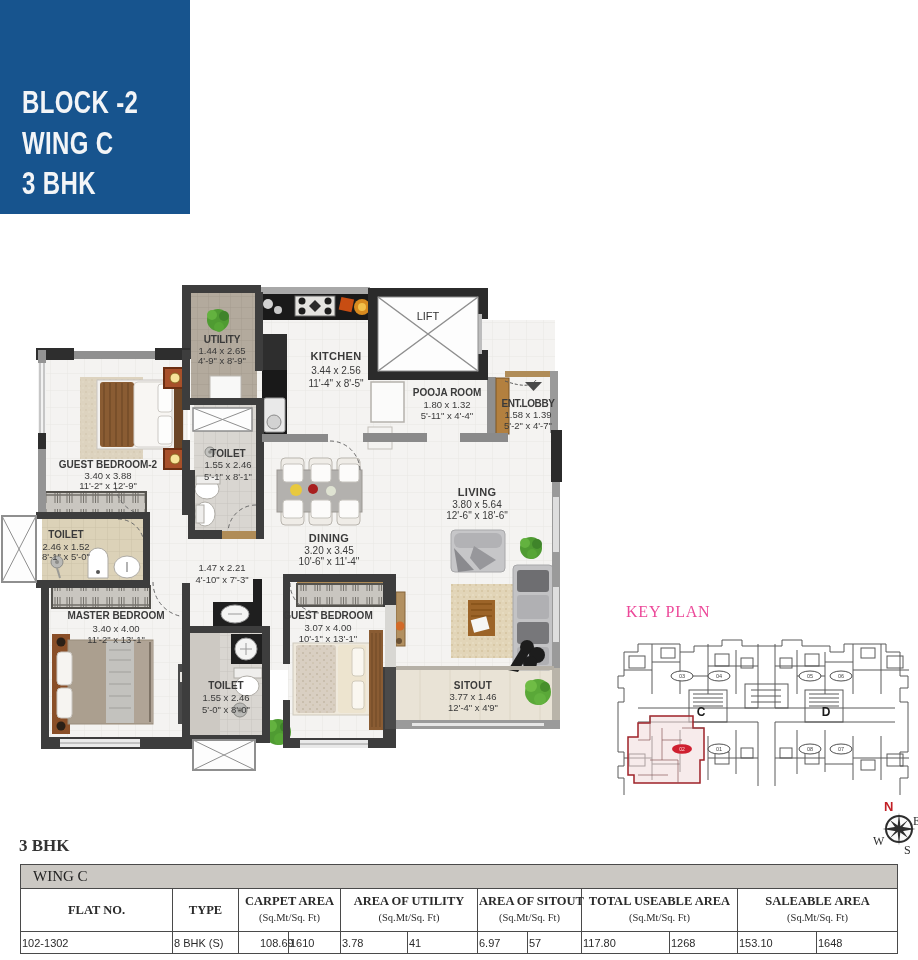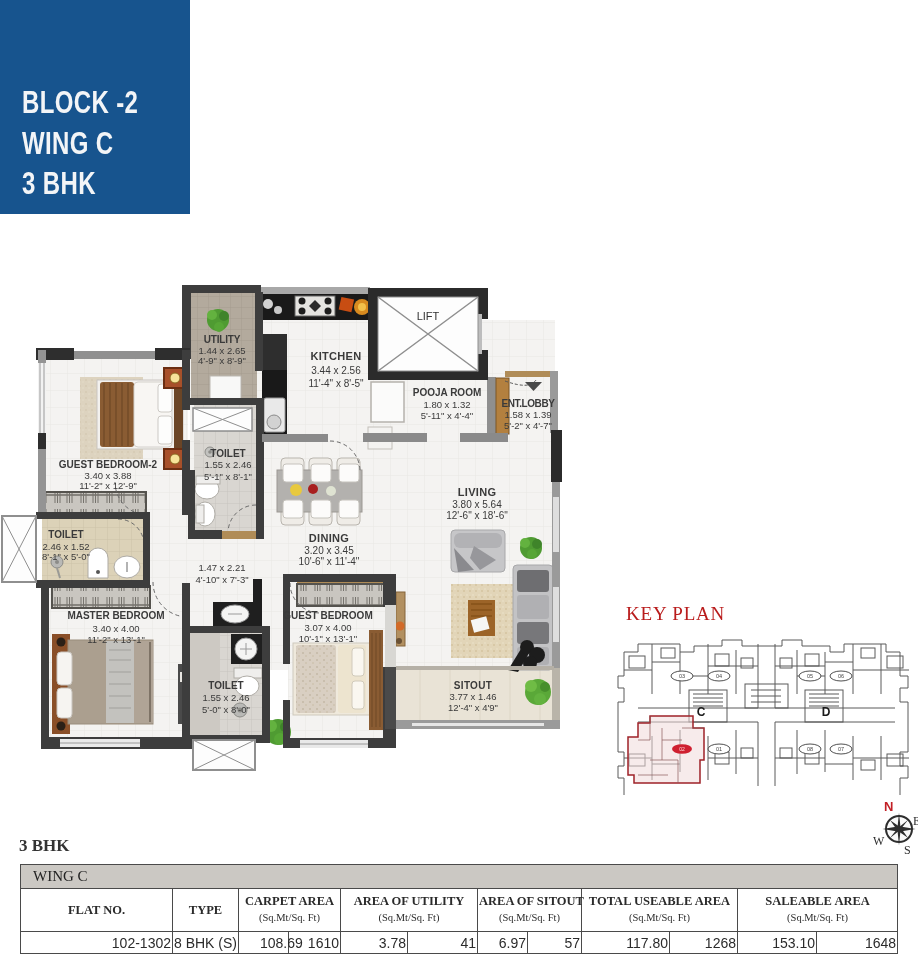--- a/index.html
+++ b/index.html
@@ -652,21 +652,21 @@
 </g>
 
 <g>
 <path d="M35 86h43v12h11v32h-4v23h-66v-8h-6v-38h10v-14h12z" fill="#f0dada" fill-opacity="0.55" stroke="#9e2228" stroke-width="1.5"></path>
 <path d="M35 86v24h-12M47 110v20M35 130h28v23M67 98h22M47 98v12h20M23 145h30" stroke="#8a5a5a" stroke-width="0.7" fill="none"></path>
 <ellipse cx="67" cy="119" rx="10" ry="4.8" fill="#cf2030"></ellipse>
 <text x="67" y="121" font-family="Liberation Sans,sans-serif" font-size="5" fill="#ffd9d9" text-anchor="middle">02</text>
 </g>
 </svg>
 
-<div class="abs" style="left:626px;top:603px;font-family:'Liberation Serif',serif;font-size:19px;color:#b91c1c;letter-spacing:0.8px;">KEY PLAN</div>
+<div class="abs" style="left:626px;top:603px;font-family:'Liberation Serif',serif;font-size:16px;color:#ec4899;letter-spacing:0.8px;">KEY PLAN</div>
 
 <svg class="abs" style="left:855px;top:795px;" width="63" height="65" viewBox="0 0 63 65">
 
 <g>
 <circle cx="44" cy="34" r="13" fill="#fafafa" stroke="#2e2e2e" stroke-width="2"></circle>
 <path d="M44 17.5L45.4 31.6L60.5 34L45.4 36.4L44 50.5L42.6 36.4L27.5 34L42.6 31.6Z" fill="#2e2e2e"></path>
 <path d="M44 21L45.2 32L56.5 34L45.2 36L44 47L42.8 36L31.5 34L42.8 32Z" fill="#2e2e2e" transform="rotate(45 44 34)"></path>
 <circle cx="44" cy="34" r="1.8" fill="#2e2e2e"></circle>
 </g>
 
@@ -700,21 +700,21 @@
 </tr>
 <tr style="font-family:'Liberation Serif',serif;font-weight:bold;font-size:12.5px;text-align:center;white-space:nowrap;">
 <td style="border:1.5px solid #4a4a4a;height:40px;">FLAT NO.</td>
 <td style="border:1.5px solid #4a4a4a;">TYPE</td>
 <td colspan="2" style="border:1.5px solid #4a4a4a;line-height:1.25;margin-left:39px;">CARPET AREA<br><span style="font-weight:normal;font-size:10.5px;">(Sq.Mt/Sq. Ft)</span></td>
 <td colspan="2" style="border:1.5px solid #4a4a4a;line-height:1.25;">AREA OF UTILITY<br><span style="font-weight:normal;font-size:10.5px;">(Sq.Mt/Sq. Ft)</span></td>
 <td colspan="2" style="border:1.5px solid #4a4a4a;line-height:1.25;font-family:Liberation Serif, serif;">AREA OF SITOUT<br><span style="font-weight:normal;font-size:10.5px;">(Sq.Mt/Sq. Ft)</span></td>
 <td colspan="2" style="border:1.5px solid #4a4a4a;line-height:1.25;">TOTAL USEABLE AREA<br><span style="font-weight:normal;font-size:10.5px;">(Sq.Mt/Sq. Ft)</span></td>
 <td colspan="2" style="border:1.5px solid #4a4a4a;line-height:1.25;">SALEABLE AREA<br><span style="font-weight:normal;font-size:10.5px;">(Sq.Mt/Sq. Ft)</span></td>
 </tr>
-<tr style="font-family:'Liberation Sans',sans-serif;font-size:14px;text-align:right;">
+<tr style="font-family:'Liberation Sans',sans-serif;font-size:11px;text-align:left;">
 <td style="border:1.5px solid #4a4a4a;height:19px;">102-1302</td>
 <td style="border:1.5px solid #4a4a4a;">8 BHK (S)</td>
 <td style="border:1.5px solid #4a4a4a;padding-left:21px;">108.69</td>
 <td style="border:1.5px solid #4a4a4a;">1610</td>
 <td style="border:1.5px solid #4a4a4a;">3.78</td>
 <td style="border:1.5px solid #4a4a4a;">41</td>
 <td style="border:1.5px solid #4a4a4a;">6.97</td>
 <td style="border:1.5px solid #4a4a4a;">57</td>
 <td style="border:1.5px solid #4a4a4a;">117.80</td>
 <td style="border:1.5px solid #4a4a4a;margin-top:42px;">1268</td>

